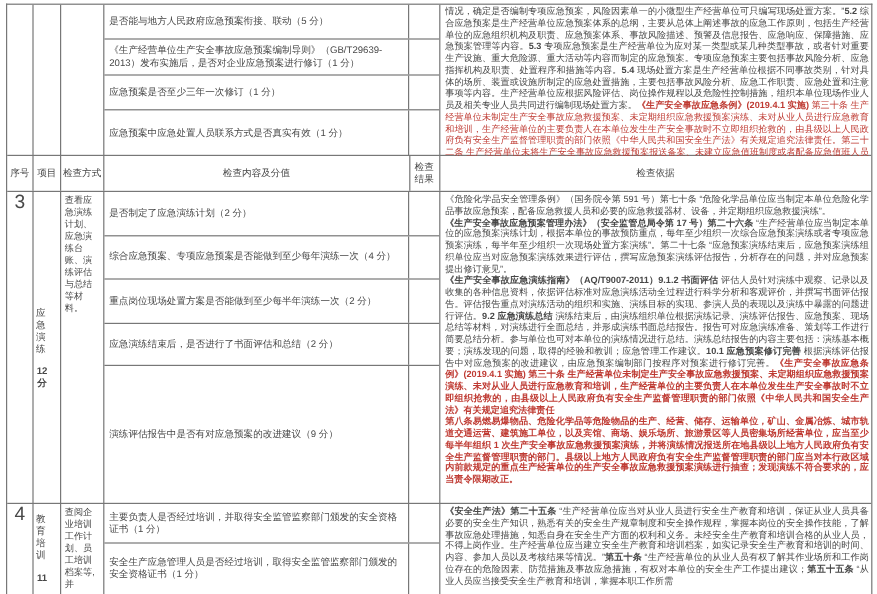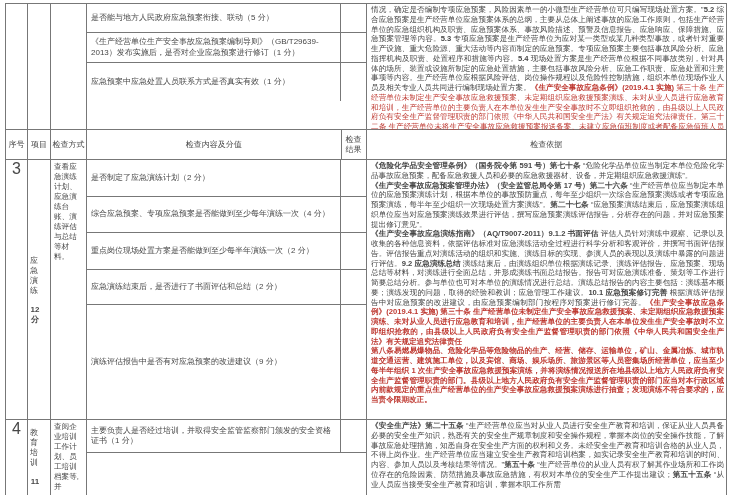--- a/index.html
+++ b/index.html
@@ -53,20 +53,24 @@
       <div class="col c3 toph"></div>
       <div class="mid toph">
         <div class="crow h29">
           <div class="ccell">是否能与地方人民政府应急预案衔接、联动（5 分）</div>
           <div class="rcell"></div>
         </div>
         <div class="crow h30">
           <div class="ccell">《生产经营单位生产安全事故应急预案编制导则》（GB/T29639-2013）发布实施后，是否对企业应急预案进行修订（1 分）</div>
           <div class="rcell"></div>
         </div>
+        <div class="crow h29">
+          <div class="ccell">应急预案是否至少三年一次修订（1 分）</div>
+          <div class="rcell"></div>
+        </div>
         <div class="crow h38">
           <div class="ccell">应急预案中应急处置人员联系方式是否真实有效（1 分）</div>
           <div class="rcell"></div>
         </div>
       </div>
       <div class="c6 basis toph">
           <div class="rich-par"><span>情况，确定是否编制专项应急预案，风险因素单一的小微型生产经营单位可只编写现场处置方案。”</span><span style="font-weight: bold;">5.2 </span><span>综合应急预案是生产经营单位应急预案体系的总纲，主要从总体上阐述事故的应急工作原则，包括生产经营单位的应急组织机构及职责、应急预案体系、事故风险描述、预警及信息报告、应急响应、保障措施、应急预案管理等内容。</span><span style="font-weight: bold;">5.3 </span><span>专项应急预案是生产经营单位为应对某一类型或某几种类型事故，或者针对重要生产设施、重大危险源、重大活动等内容而制定的应急预案。专项应急预案主要包括事故风险分析、应急指挥机构及职责、处置程序和措施等内容。</span><span style="font-weight: bold;">5.4 </span><span>现场处置方案是生产经营单位根据不同事故类别，针对具体的场所、装置或设施所制定的应急处置措施，主要包括事故风险分析、应急工作职责、应急处置和注意事项等内容。生产经营单位应根据风险评估、岗位操作规程以及危险性控制措施，组织本单位现场作业人员及相关专业人员共同进行编制现场处置方案。</span><span style="font-weight: bold; color: rgb(191, 58, 50);">《生产安全事故应急条例》(2019.4.1 实施)</span><span style="color: rgb(191, 58, 50);"> 第三十条  生产经营单位未制定生产安全事故应急救援预案、未定期组织应急救援预案演练、未对从业人员进行应急教育和培训，生产经营单位的主要负责人在本单位发生生产安全事故时不立即组织抢救的，由县级以上人民政府负有安全生产监督管理职责的部门依照《中华人民共和国安全生产法》有关规定追究法律责任。第三十二条  生产经营单位未将生产安全事故应急救援预案报送备案、未建立应急值班制度或者配备应急值班人员的，由县级以上人民政府负有安全生产监督管理职责的部门责令限期改正；逾期未改正的，处 3 万元以上 5 万元以下的罚款，对直接负责的主管人员和其他直接责任人员处 1 万元以上 2 万元以下的罚款。</span></div>
         </div>
     </div>
 
@@ -104,41 +108,45 @@
         <div class="crow h35">
           <div class="ccell">应急演练结束后，是否进行了书面评估和总结（2 分）</div>
           <div class="rcell"></div>
         </div>
         <div class="crow h115">
           <div class="ccell">演练评估报告中是否有对应急预案的改进建议（9 分）</div>
           <div class="rcell"></div>
         </div>
       </div>
       <div class="c6 basis s3h">
-          <div class="rich-par"><span style="font-weight: bold; margin-top: 47px;">《危险化学品安全管理条例》（国务院令第 591 号）第七十条 </span><span>“危险化学品单位应当制定本单位危险化学品事故应急预案，配备应急救援人员和必要的应急救援器材、设备，并定期组织应急救援演练”。</span></div>
-          <div class="rich-par"><span style="font-weight: bold;">《生产安全事故应急预案管理办法》（安全监管总局令第 17 号）第二十六条 </span><span>“生产经营单位应当制定本单位的应急预案演练计划，根据本单位的事故预防重点，每年至少组织一次综合应急预案演练或者专项应急预案演练，每半年至少组织一次现场处置方案演练”。</span><span style="font-weight: bold;">第二十七条 </span><span>“应急预案演练结束后，应急预案演练组织单位应当对应急预案演练效果进行评估，撰写应急预案演练评估报告，分析存在的问题，并对应急预案提出修订意见”。</span></div>
+          <div class="rich-par"><span style="font-weight: normal; margin-top: 47px;">《危险化学品安全管理条例》（国务院令第 591 号）第七十条 </span><span>“危险化学品单位应当制定本单位危险化学品事故应急预案，配备应急救援人员和必要的应急救援器材、设备，并定期组织应急救援演练”。</span></div>
+          <div class="rich-par"><span style="font-weight: bold;">《生产安全事故应急预案管理办法》（安全监管总局令第 17 号）第二十六条 </span><span>“生产经营单位应当制定本单位的应急预案演练计划，根据本单位的事故预防重点，每年至少组织一次综合应急预案演练或者专项应急预案演练，每半年至少组织一次现场处置方案演练”。</span><span style="font-weight: normal;">第二十七条 </span><span>“应急预案演练结束后，应急预案演练组织单位应当对应急预案演练效果进行评估，撰写应急预案演练评估报告，分析存在的问题，并对应急预案提出修订意见”。</span></div>
           <div class="rich-par"><span style="font-weight: bold;">《生产安全事故应急演练指南》（AQ/T9007-2011）9.1.2 书面评估 </span><span>评估人员针对演练中观察、记录以及收集的各种信息资料，依据评估标准对应急演练活动全过程进行科学分析和客观评价，并撰写书面评估报告。评估报告重点对演练活动的组织和实施、演练目标的实现、参演人员的表现以及演练中暴露的问题进行评估。</span><span style="font-weight: bold;">9.2 应急演练总结 </span><span>演练结束后，由演练组织单位根据演练记录、演练评估报告、应急预案、现场总结等材料，对演练进行全面总结，并形成演练书面总结报告。报告可对应急演练准备、策划等工作进行简要总结分析。参与单位也可对本单位的演练情况进行总结。演练总结报告的内容主要包括：演练基本概要；演练发现的问题，取得的经验和教训；应急管理工作建议。</span><span style="font-weight: bold;">10.1 应急预案修订完善 </span><span>根据演练评估报告中对应急预案的改进建议，由应急预案编制部门按程序对预案进行修订完善。</span><span style="font-weight: bold; color: rgb(191, 58, 50);">《生产安全事故应急条例》(2019.4.1 实施) 第三十条  生产经营单位未制定生产安全事故应急救援预案、未定期组织应急救援预案演练、未对从业人员进行应急教育和培训，生产经营单位的主要负责人在本单位发生生产安全事故时不立即组织抢救的，由县级以上人民政府负有安全生产监督管理职责的部门依照《中华人民共和国安全生产法》有关规定追究法律责任</span></div>
           <div class="rich-par"><span style="font-weight: bold; color: rgb(191, 58, 50);">第八条易燃易爆物品、危险化学品等危险物品的生产、经营、储存、运输单位，矿山、金属冶炼、城市轨道交通运营、建筑施工单位，以及宾馆、商场、娱乐场所、旅游景区等人员密集场所经营单位，应当至少每半年组织 1 次生产安全事故应急救援预案演练，并将演练情况报送所在地县级以上地方人民政府负有安全生产监督管理职责的部门。县级以上地方人民政府负有安全生产监督管理职责的部门应当对本行政区域内前款规定的重点生产经营单位的生产安全事故应急救援预案演练进行抽查；发现演练不符合要求的，应当责令限期改正。</span></div>
         </div>
     </div>
 
     <div class="section s4h cut">
       <div class="col c1 s4h">4</div>
       <div class="col c2 vert s4h">
         <div class="vlabel">教育培训</div>
         <div class="vscore">11</div>
       </div>
       <div class="col c3 s4h">
         <div class="method">查阅企业培训工作计划、员工培训档案等,并</div>
       </div>
       <div class="mid s4h">
         <div class="crow h33 keepb">
           <div class="ccell">主要负责人是否经过培训，并取得安全监管监察部门颁发的安全资格证书（1 分）</div>
           <div class="rcell"></div>
         </div>
+        <div class="crow h42">
+          <div class="ccell">安全生产应急管理人员是否经过培训，取得安全监管监察部门颁发的安全资格证书（1 分）</div>
+          <div class="rcell"></div>
+        </div>
       </div>
       <div class="c6 basis s4h">
           <div class="rich-par"><span style="font-weight: bold;">《安全生产法》第二十五条 </span><span>“生产经营单位应当对从业人员进行安全生产教育和培训，保证从业人员具备必要的安全生产知识，熟悉有关的安全生产规章制度和安全操作规程，掌握本岗位的安全操作技能，了解事故应急处理措施，知悉自身在安全生产方面的权利和义务。未经安全生产教育和培训合格的从业人员，不得上岗作业。生产经营单位应当建立安全生产教育和培训档案，如实记录安全生产教育和培训的时间、内容、参加人员以及考核结果等情况。”</span><span style="font-weight: bold;">第五十条 </span><span>“生产经营单位的从业人员有权了解其作业场所和工作岗位存在的危险因素、防范措施及事故应急措施，有权对本单位的安全生产工作提出建议；</span><span style="font-weight: bold;">第五十五条 </span><span>“从业人员应当接受安全生产教育和培训，掌握本职工作所需</span></div>
         </div>
     </div>
 
   </div>
 </div>
 
 </body></html>

